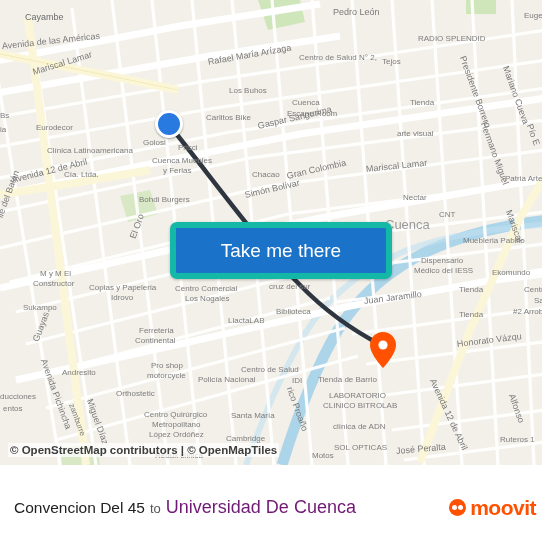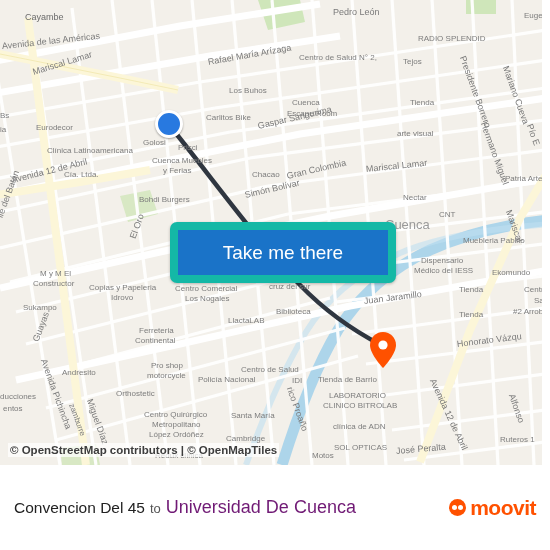--- a/index.html
+++ b/index.html
@@ -66,21 +66,21 @@
     padding: 1px 2px;
   }
   
   .cta {
     position: absolute;
     left: 170px;
     top: 222px;
     width: 210px;
     height: 45px;
     background: #1a73c8;
-    border: 8px solid #14b8a6;
+    border: 6px solid #14b8a6;
     border-radius: 7px;
     color: #ffffff;
     font-size: 19px;
     display: flex;
     align-items: center;
     justify-content: center;
     box-shadow: 0 1px 3px rgba(0,0,0,0.25);
     cursor: pointer;
   }
   
@@ -267,21 +267,21 @@
 
     <div id="map-labels">
         <div class="lbl" style="left: 25px; top: 13px;">Cayambe</div>
         <div class="lbl street" style="left: 2px; top: 42px; transform: rotate(-6deg);">Avenida de las Américas</div>
         <div class="lbl street" style="left: 33px; top: 68px; transform: rotate(-17deg);">Mariscal Lamar</div>
         <div class="lbl street" style="left: 208px; top: 58px; transform: rotate(-10deg);">Rafael María Arízaga</div>
         <div class="lbl street" style="left: 333px; top: 8px;">Pedro León</div>
         <div class="lbl poi" style="left: 299px; top: 38px; margin-top: 16px;">Centro de Salud N° 2,</div>
         <div class="lbl poi" style="left: 418px; top: 35px;">RADIO SPLENDID</div>
         <div class="lbl poi" style="left: 524px; top: 12px;">Euge</div>
-        <div class="lbl poi" style="left: 382px; top: 58px; margin-left: 21px;">Tejos</div>
+        <div class="lbl poi" style="left: 382px; top: 58px;">Tejos</div>
         <div class="lbl poi" style="left: 229px; top: 87px;">Los Buhos</div>
         <div class="lbl poi" style="left: 292px; top: 99px;">Cuenca</div>
         <div class="lbl poi" style="left: 287px; top: 110px;">Escape Room</div>
         <div class="lbl poi" style="left: 206px; top: 114px;">Carlitos Bike</div>
         <div class="lbl poi" style="left: 410px; top: 99px;">Tienda</div>
         <div class="lbl street" style="left: 505px; top: 62px; transform: rotate(70deg);">Mariano Cueva</div>
         <div class="lbl street" style="left: 462px; top: 52px; transform: rotate(70deg);">Presidente Borrero</div>
         <div class="lbl street" style="left: 483px; top: 118px; transform: rotate(70deg);">Hermano Miguel</div>
         <div class="lbl street" style="left: 529px; top: 120px; transform: rotate(70deg);">Pío E</div>
         <div class="lbl street" style="left: 258px; top: 122px; transform: rotate(-13deg);">Gaspar Sangurima</div>

